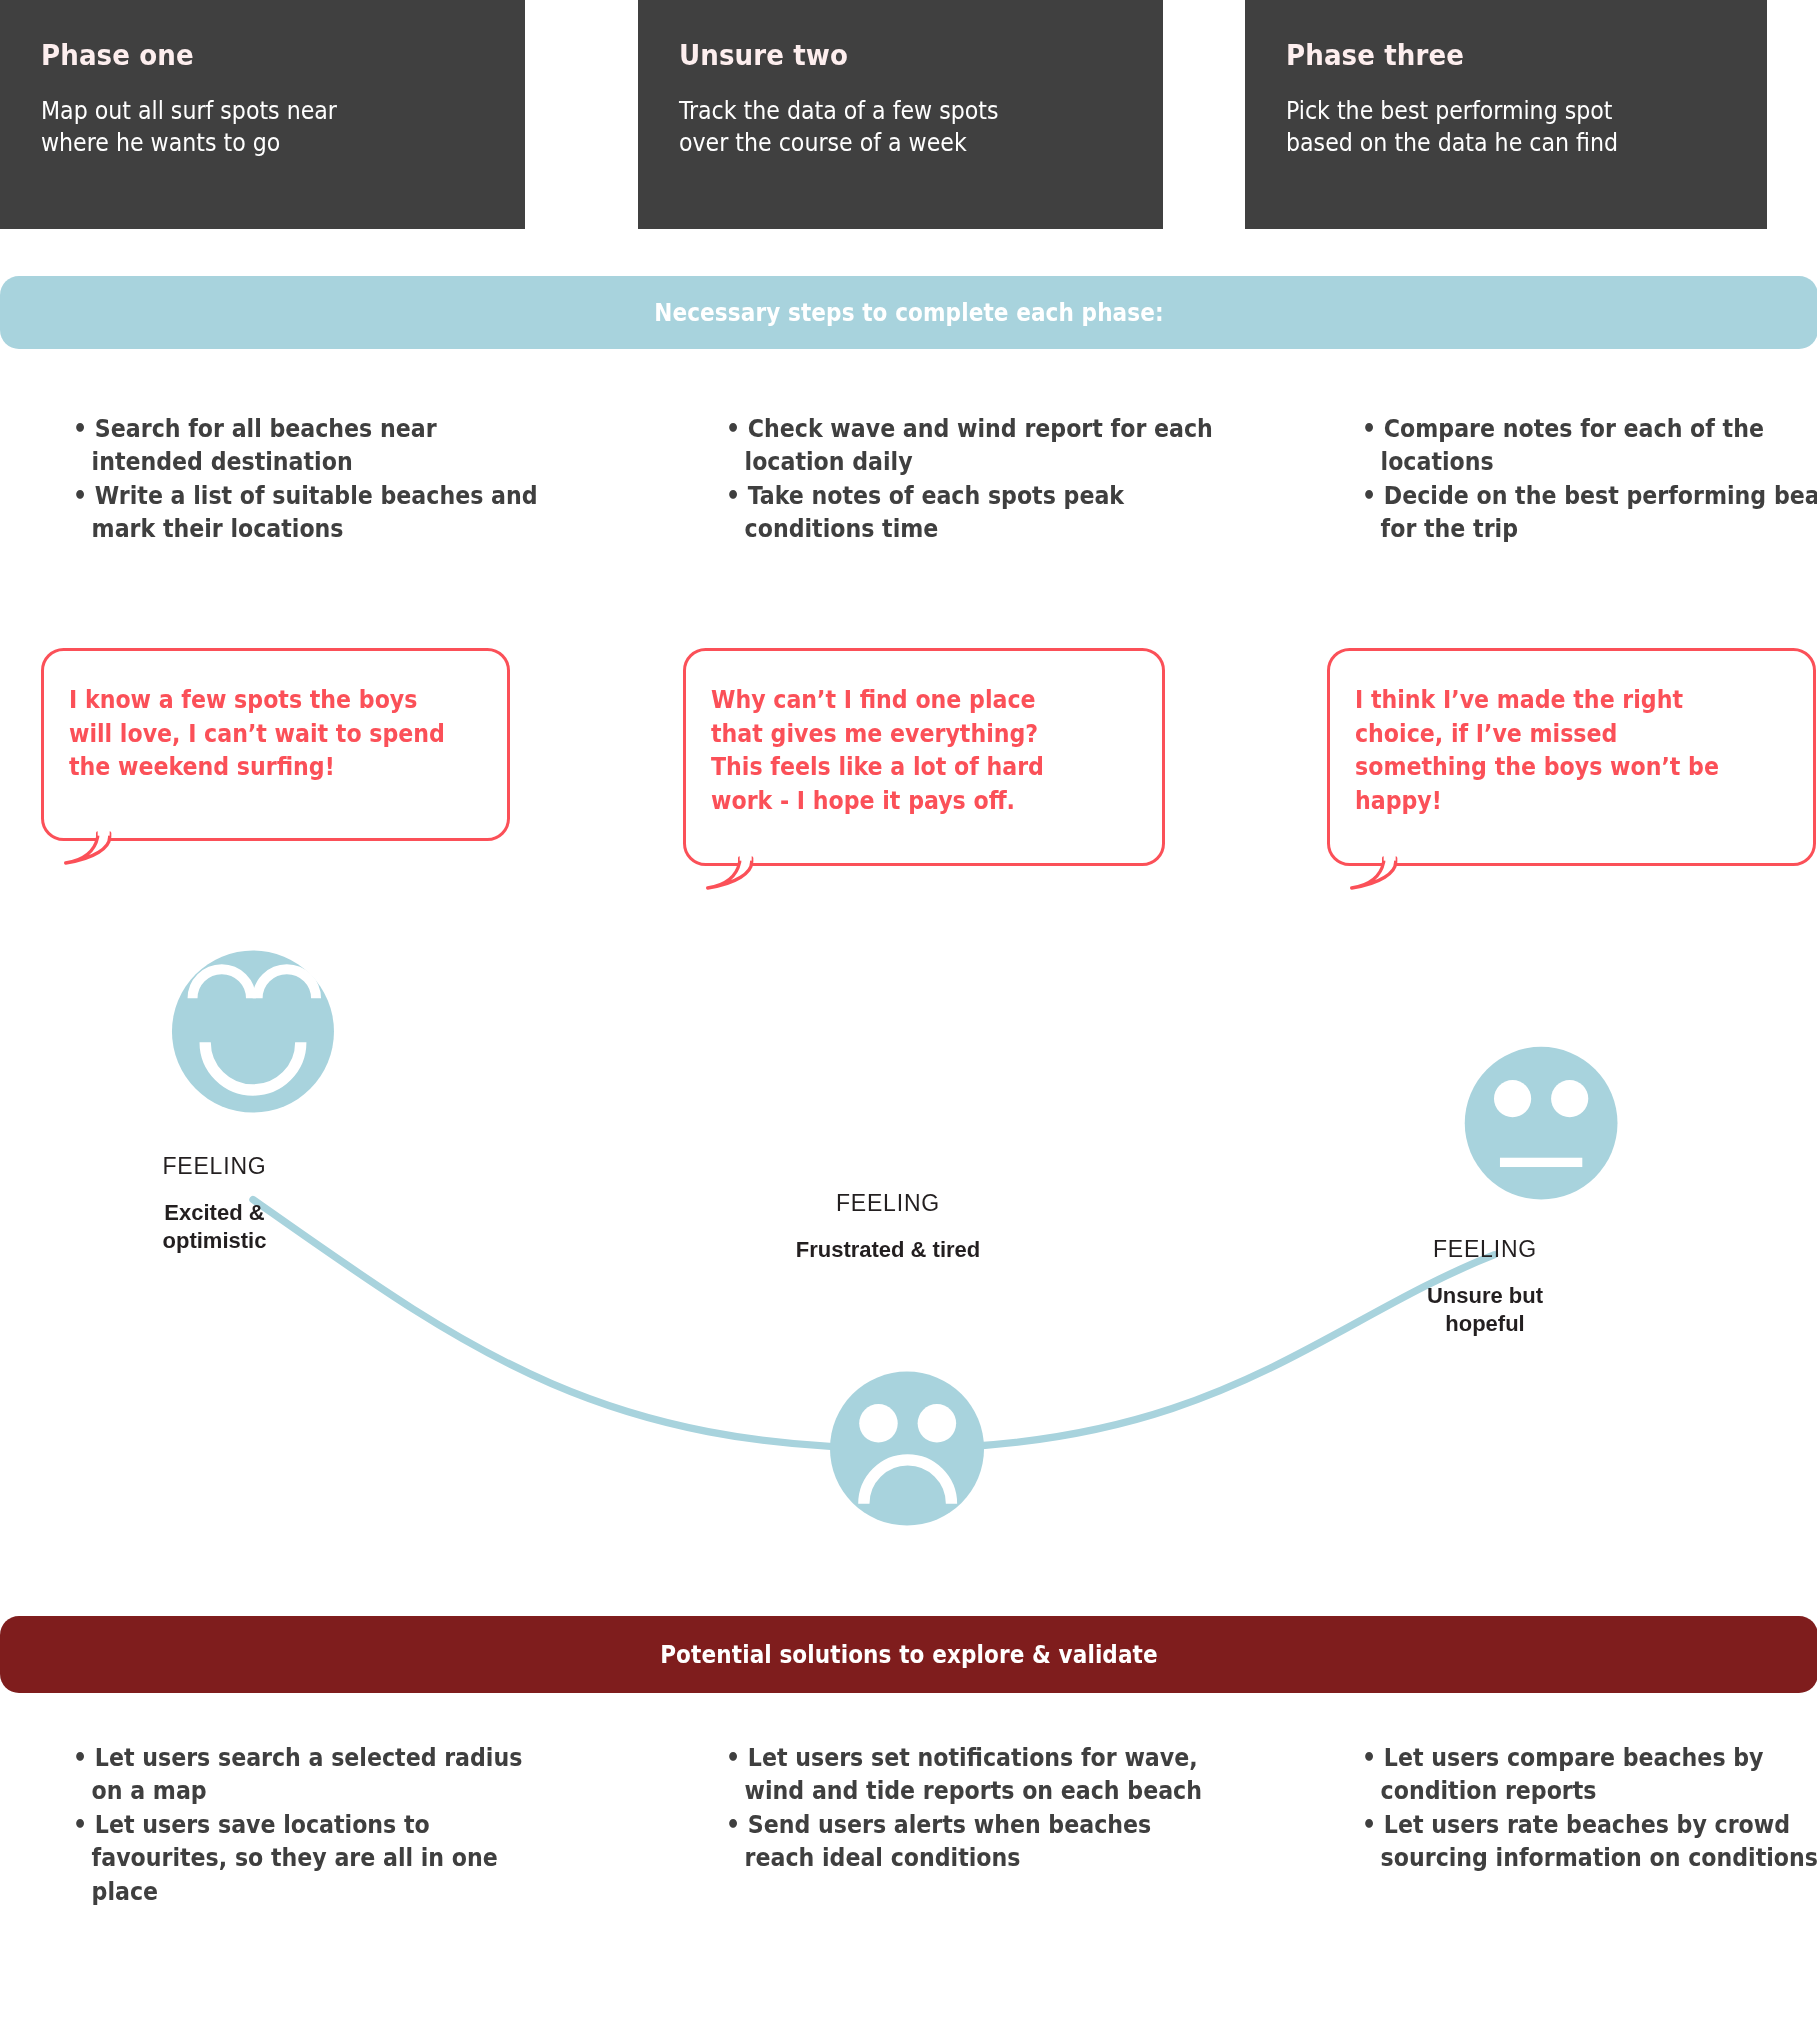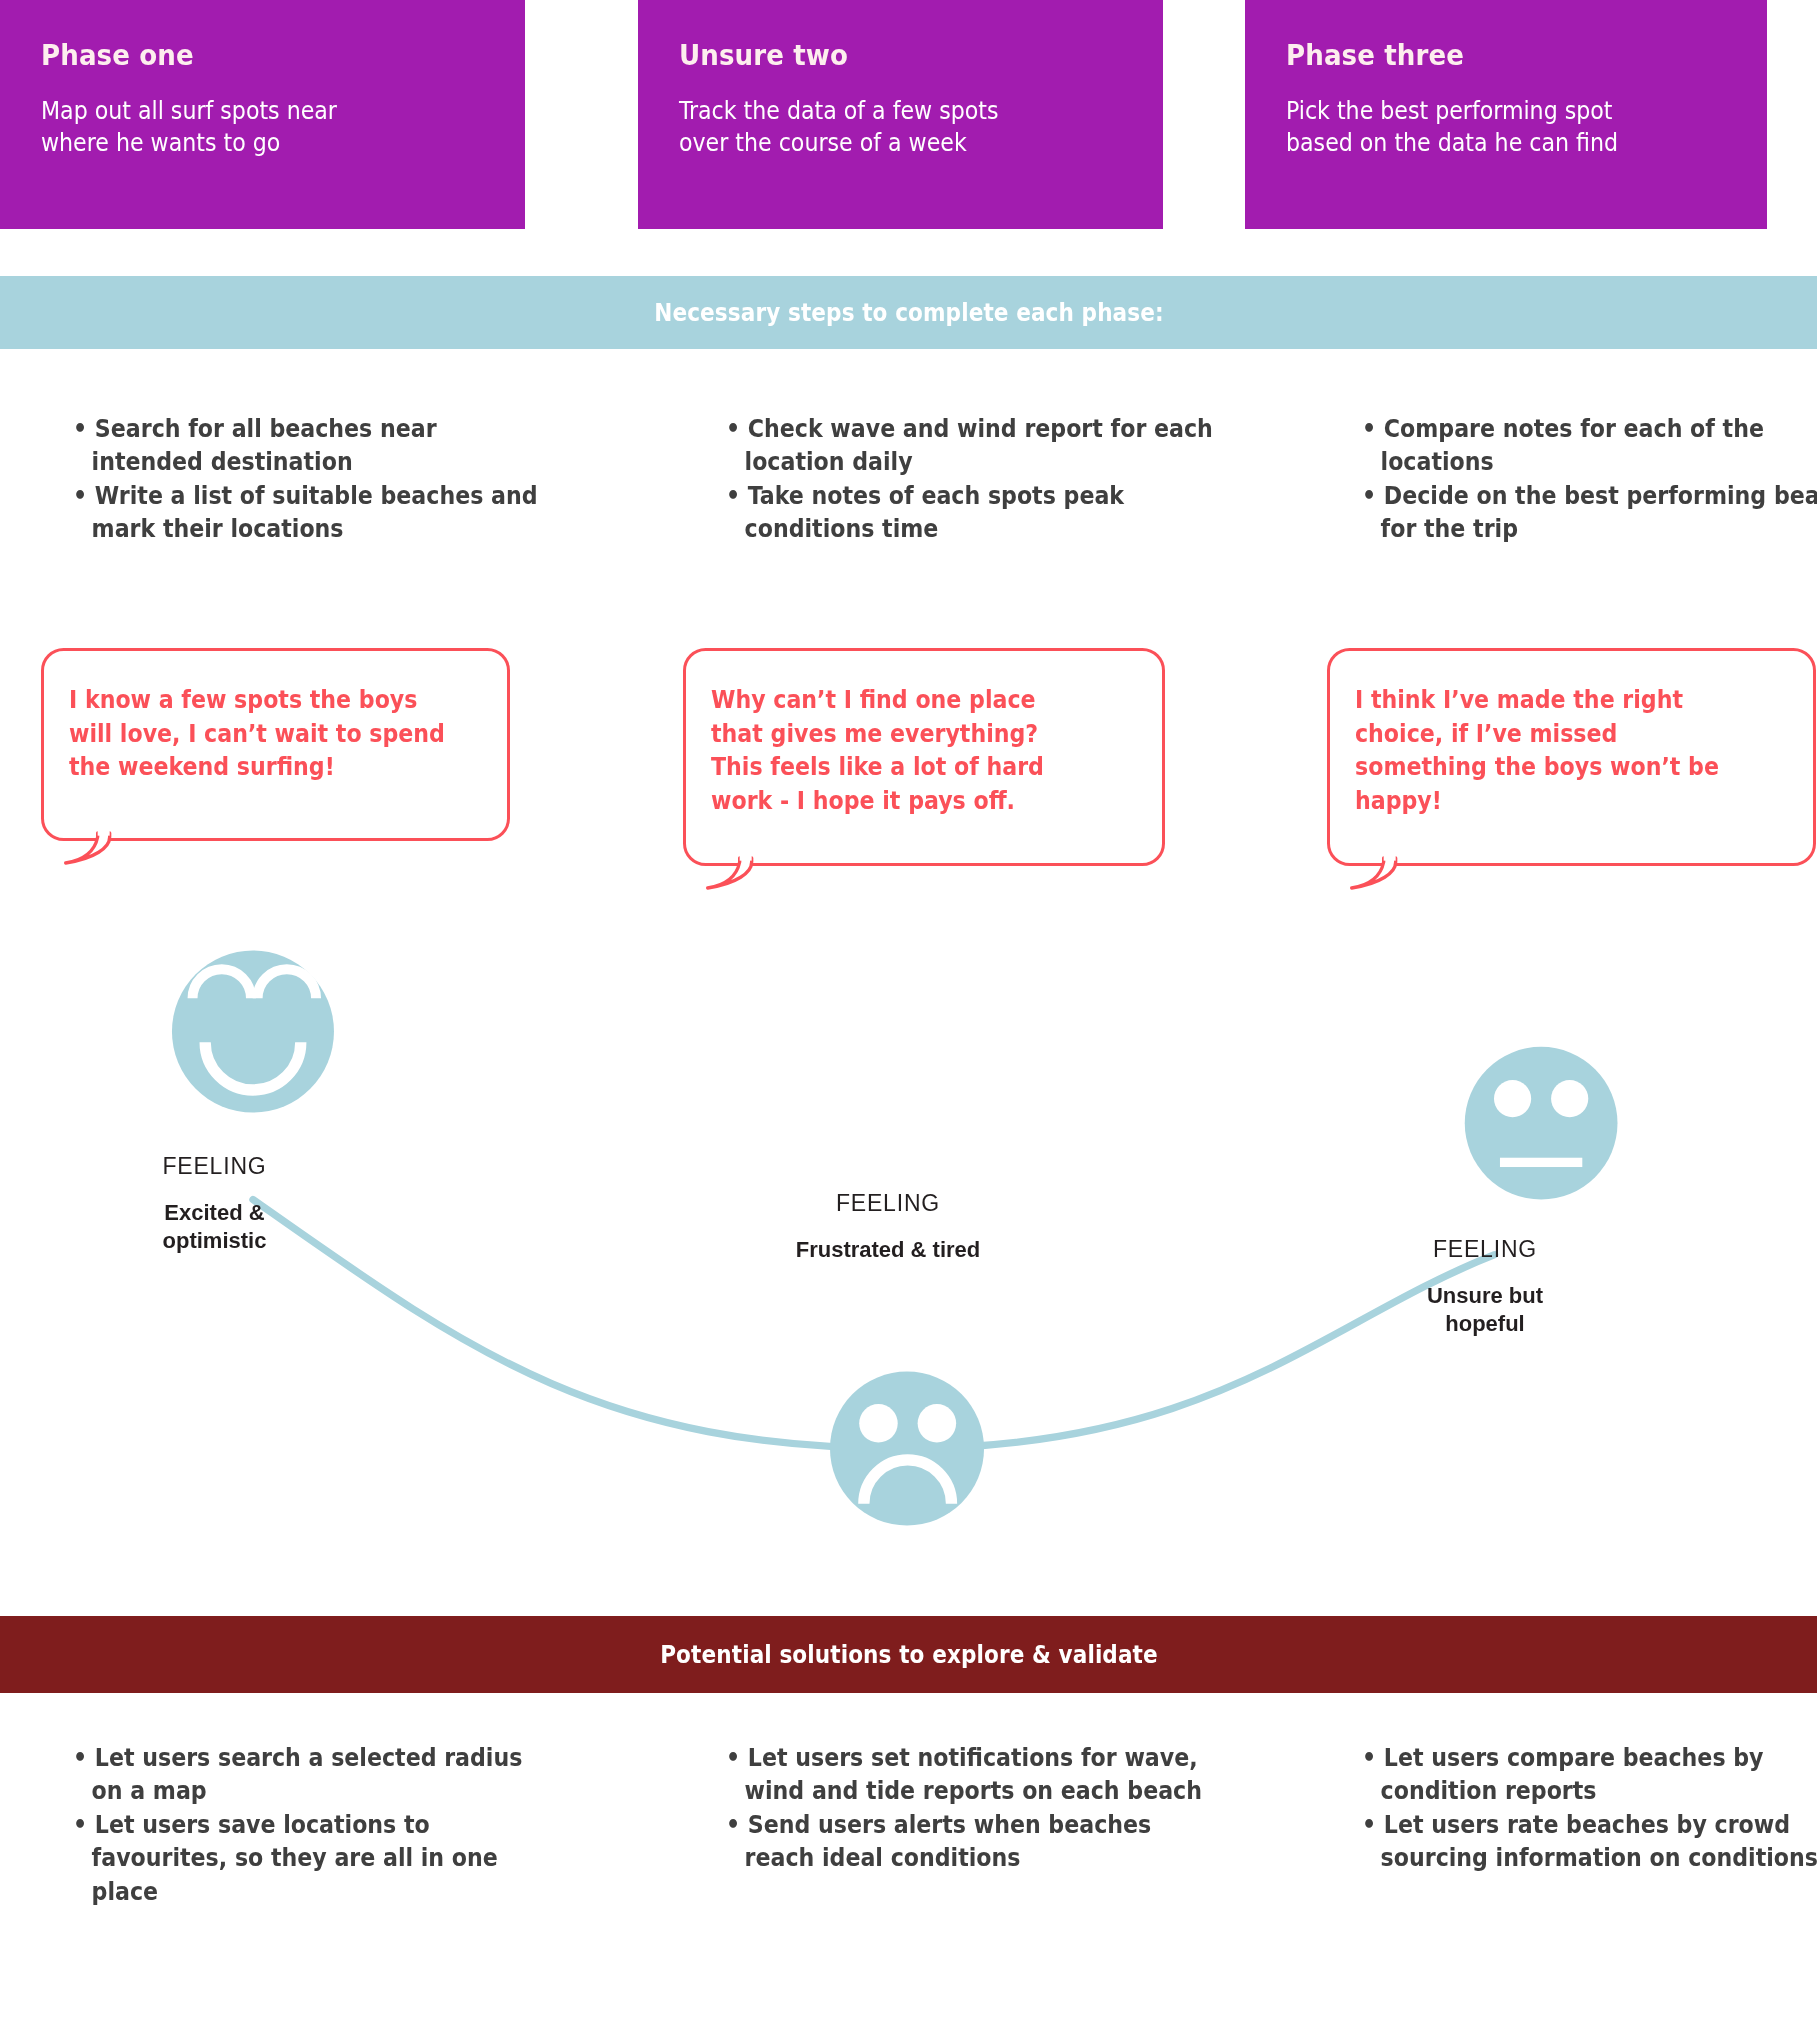--- a/index.html
+++ b/index.html
@@ -30,21 +30,21 @@
     height: 229px;
     position: relative;
     box-sizing: border-box;
   }
   .phase-card {
     position: absolute;
     top: 0;
     left: 0;
     width: 525px;
     height: 229px;
-    background: #a21caf;
+    background: #404040;
     box-sizing: border-box;
     padding: 41px 0 0 41px;
   }
   .phase-col.c2 .phase-card { left: 32px; }
   .phase-col.c3 .phase-card { left: 33px; }
   .phase-card.last { width: 522px; }
 
   .phase-title {
     font-size: 29px;
     font-weight: bold;
@@ -63,20 +63,21 @@
 
   
   .banner {
     position: absolute;
     left: 0;
     width: 1818px;
     box-sizing: border-box;
     display: flex;
     align-items: center;
     justify-content: center;
+    border-radius: 19px;
   }
   .banner-blue {
     top: 276px;
     height: 73px;
     background: #a8d3dd;
   }
   .banner-red {
     top: 1616px;
     height: 77px;
     background: #7f1d1d;

